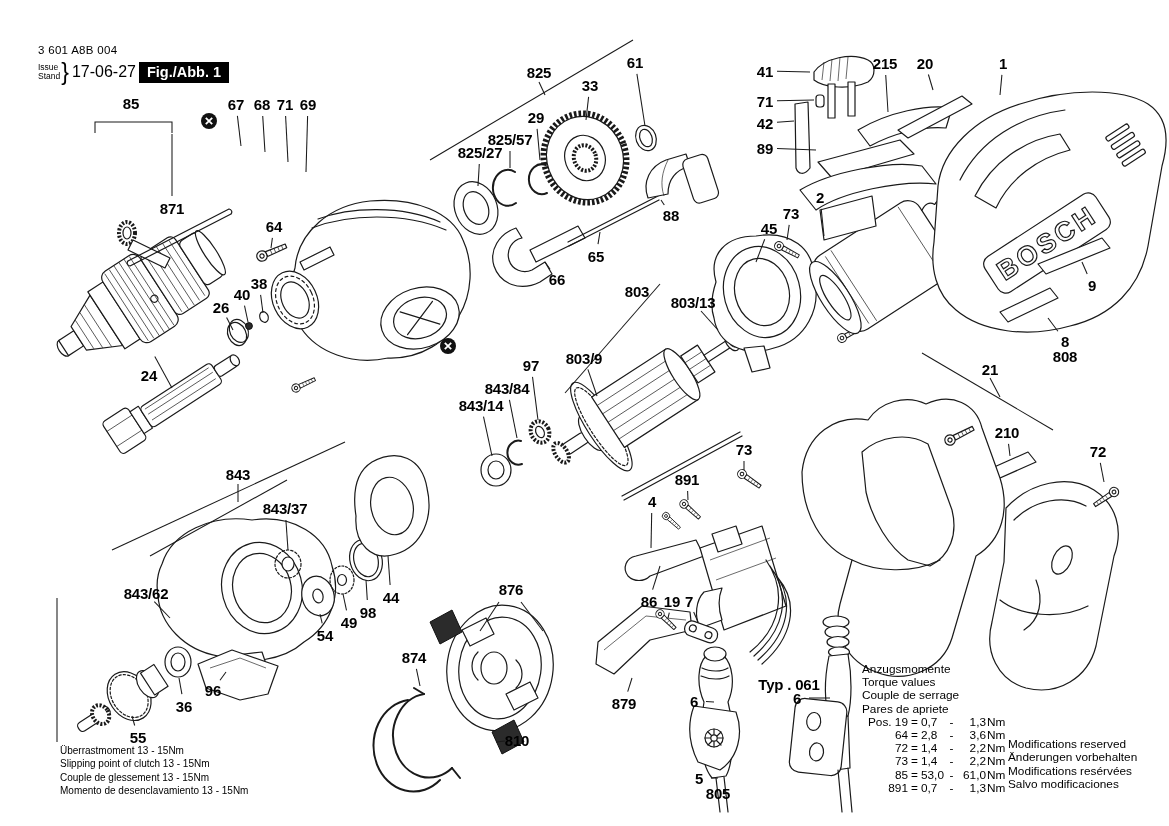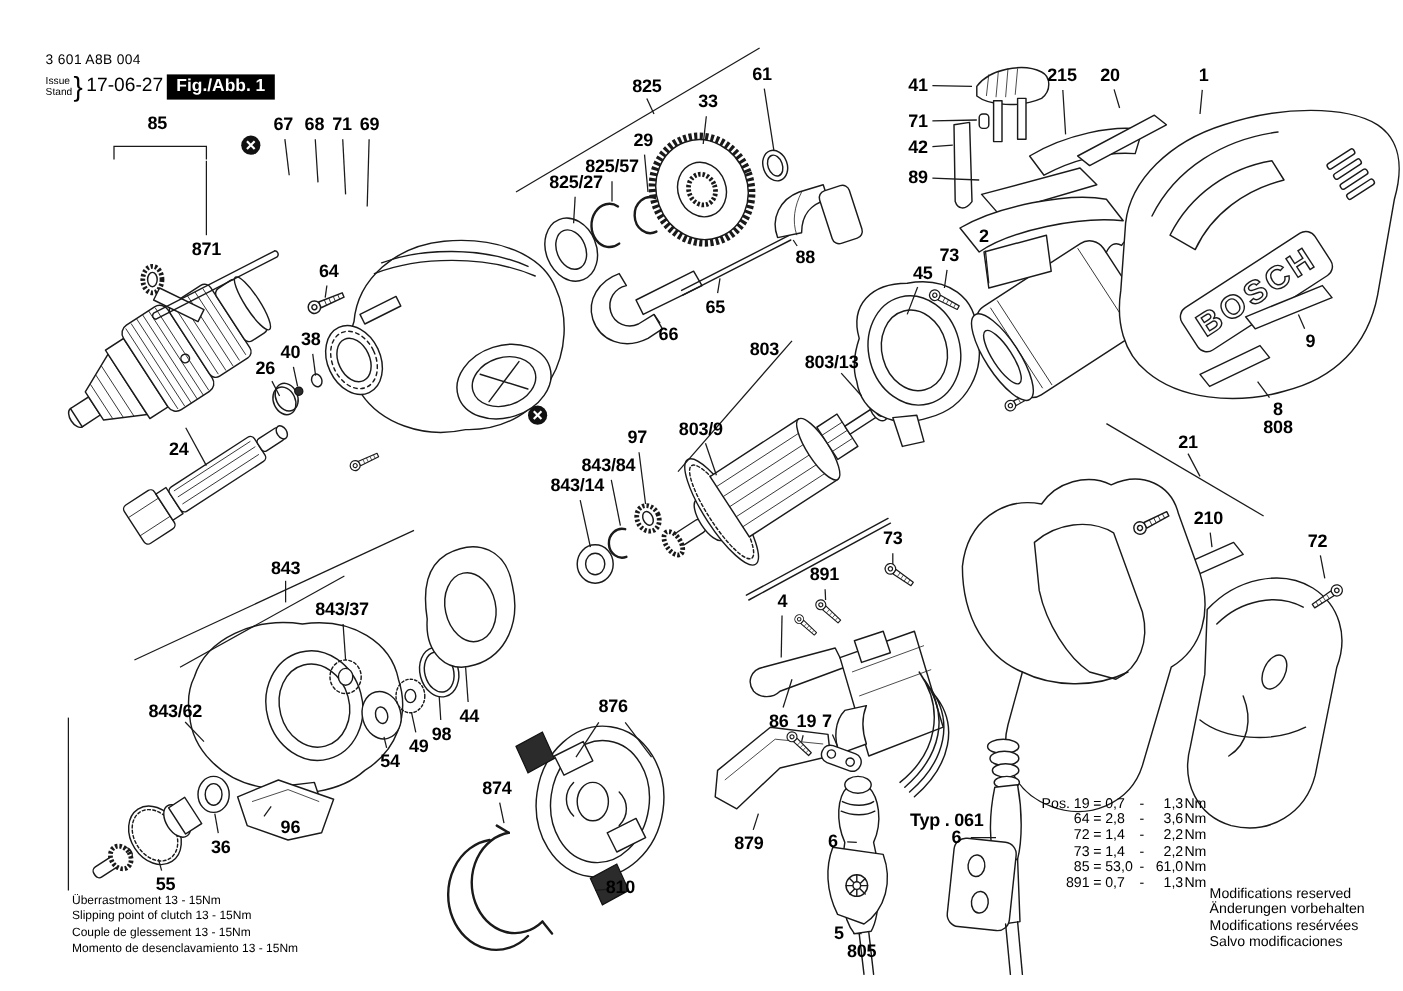--- a/index.html
+++ b/index.html
@@ -451,21 +451,21 @@
     <div class="plabel" style="left: 649px; top: 601px;">86</div>
     <div class="plabel" style="left: 672px; top: 601px;">19</div>
     <div class="plabel" style="left: 689px; top: 601px;">7</div>
     <div class="plabel" style="left: 238px; top: 474px;">843</div>
     <div class="plabel" style="left: 285px; top: 508px;">843/37</div>
     <div class="plabel" style="left: 146px; top: 593px;">843/62</div>
     <div class="plabel" style="left: 325px; top: 635px;">54</div>
     <div class="plabel" style="left: 349px; top: 622px;">49</div>
     <div class="plabel" style="left: 368px; top: 612px;">98</div>
     <div class="plabel" style="left: 391px; top: 597px;">44</div>
-    <div class="plabel" style="left: 213px; top: 690px; margin-left: 29px;">96</div>
+    <div class="plabel" style="left: 213px; top: 690px;">96</div>
     <div class="plabel" style="left: 184px; top: 706px;">36</div>
     <div class="plabel" style="left: 138px; top: 737px;">55</div>
     <div class="plabel" style="left: 511px; top: 589px;">876</div>
     <div class="plabel" style="left: 414px; top: 657px;">874</div>
     <div class="plabel" style="left: 517px; top: 740px;">810</div>
     <div class="plabel" style="left: 624px; top: 703px;">879</div>
     <div class="plabel" style="left: 694px; top: 701px;">6</div>
     <div class="plabel" style="left: 789px; top: 684px;">Typ . 061</div>
     <div class="plabel" style="left: 797px; top: 698px;">6</div>
     <div class="plabel" style="left: 699px; top: 778px;">5</div>
@@ -486,20 +486,26 @@
 </div>
 
 <div id="clutch-note">
     <div>Überrastmoment 13 - 15Nm</div>
     <div>Slipping point of clutch 13 - 15Nm</div>
     <div>Couple de glessement 13 - 15Nm</div>
     <div>Momento de desenclavamiento 13 - 15Nm</div>
   </div>
 
 <div id="torque">
+  <div id="torque-headings">
+      <div>Anzugsmomente</div>
+      <div>Torque values</div>
+      <div>Couple de serrage</div>
+      <div>Pares de apriete</div>
+    </div>
   <div id="torque-rows">
       <div class="trow">
         <span class="c1">Pos. 19</span>
         <span class="c2">=</span>
         <span class="c3">0,7</span>
         <span class="c4">-</span>
         <span class="c5">1,3</span>
         <span class="c6">Nm</span>
       </div>
       <div class="trow">

